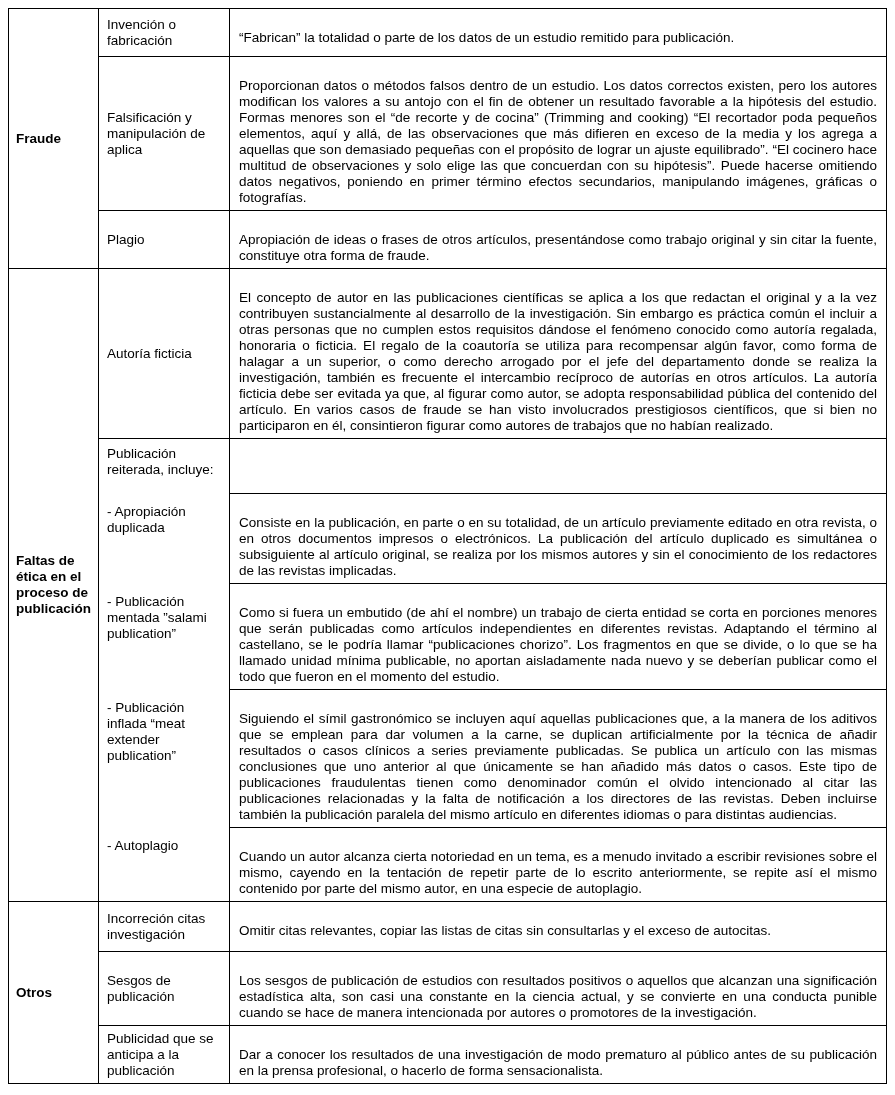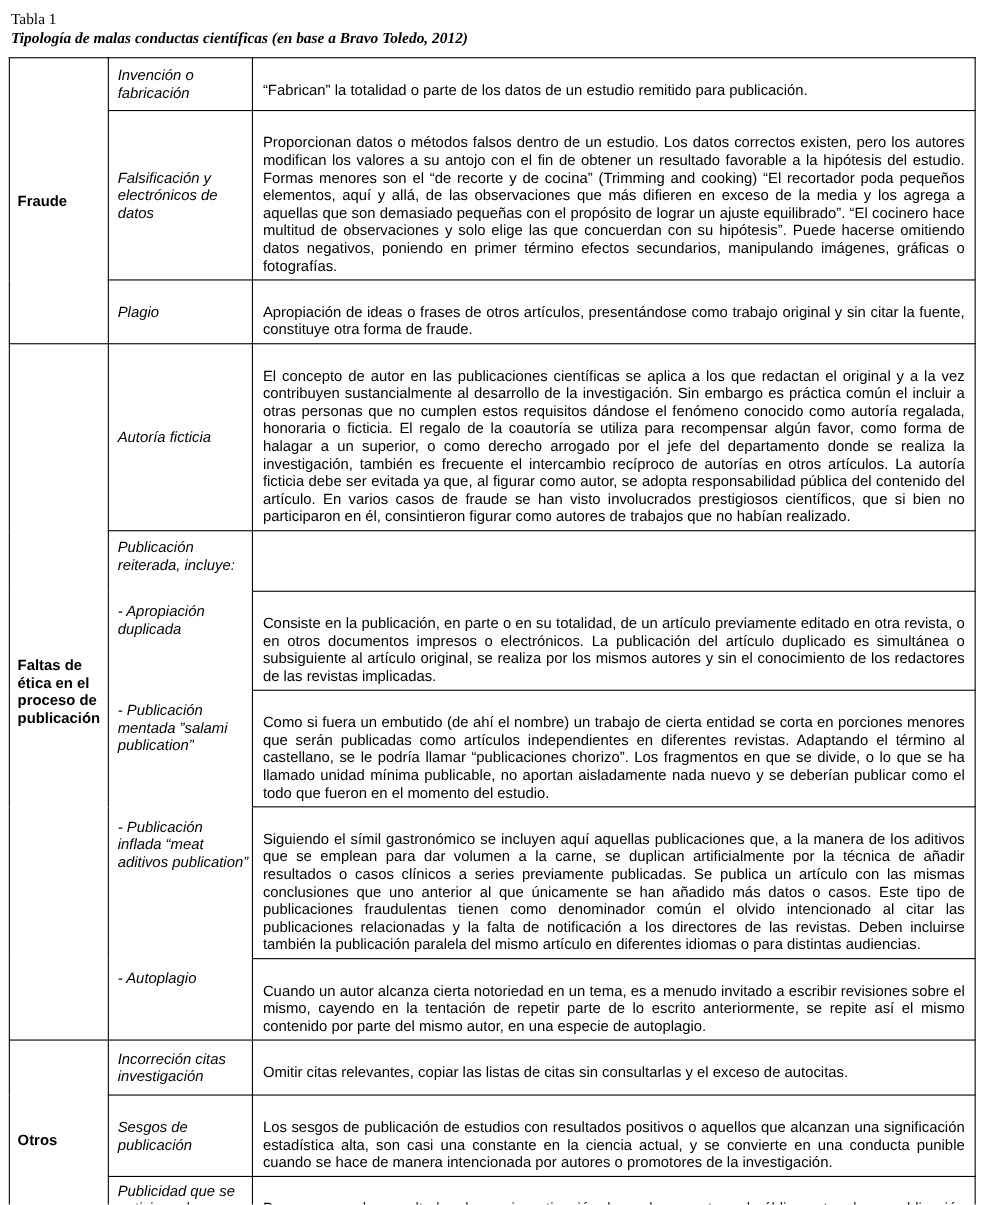--- a/index.html
+++ b/index.html
@@ -38,21 +38,20 @@
     padding: 4px 6px;
     overflow: hidden;
   }
   td.cat {
     font-weight: bold;
     vertical-align: middle;
     padding-left: 7px;
     padding-right: 4px;
   }
   td.sub {
-    font-style: italic;
     vertical-align: middle;
     padding-left: 8px;
     padding-right: 2px;
     margin-top: 39px;
   }
   td.sub.listhead {
     vertical-align: top;
     padding-top: 7px;
     border-bottom: none;
   }
@@ -76,40 +75,36 @@
   tr.rh-65 { height: 64px; }
   tr.rh-50 { height: 50px; }
   tr.rh-62 { height: 62px; }
   tr.rh-56 { height: 56px; }
 </style>
 </head>
 <body>
 
 <div class="page">
 
-  <div class="caption">
-    <div class="caption-title">Tabla 1</div>
-    <div class="caption-subtitle">Tipología de malas conductas científicas (en base a Bravo Toledo, 2012)</div>
-  </div>
 
   <table class="tbl">
     <colgroup>
       <col class="c1">
         <col class="c2">
         <col>
     </colgroup>
     <tbody>
 
       <tr class="rh-48">
         <td class="cat" rowspan="3">Fraude</td>
         <td class="sub">Invención o fabricación</td>
         <td class="desc">“Fabrican” la totalidad o parte de los datos de un estudio remitido para publicación.</td>
       </tr>
       <tr>
-        <td class="sub">Falsificación y electrónicos de datos</td>
+        <td class="sub">Falsificación y manipulación de aplica</td>
         <td class="desc">Proporcionan datos o métodos falsos dentro de un estudio. Los datos correctos existen, pero los autores modifican los valores a su antojo con el fin de obtener un resultado favorable a la hipótesis del estudio. Formas menores son el “de recorte y de cocina” (Trimming and cooking) “El recortador poda pequeños elementos, aquí y allá, de las observaciones que más difieren en exceso de la media y los agrega a aquellas que son demasiado pequeñas con el propósito de lograr un ajuste equilibrado”. “El cocinero hace multitud de observaciones y solo elige las que concuerdan con su hipótesis”. Puede hacerse omitiendo datos negativos, poniendo en primer término efectos secundarios, manipulando imágenes, gráficas o fotografías.</td>
       </tr>
       <tr class="rh-40">
         <td class="sub">Plagio</td>
         <td class="desc">Apropiación de ideas o frases de otros artículos, presentándose como trabajo original y sin citar la fuente, constituye otra forma de fraude.</td>
       </tr>
 
       <tr>
         <td class="cat" rowspan="6">Faltas de ética en el proceso de publicación</td>
         <td class="sub">Autoría ficticia</td>
@@ -121,21 +116,21 @@
       </tr>
       <tr class="rh-73">
         <td class="sub listitem">- Apropiación duplicada</td>
         <td class="desc">Consiste en la publicación, en parte o en su totalidad, de un artículo previamente editado en otra revista, o en otros documentos impresos o electrónicos. La publicación del artículo duplicado es simultánea o subsiguiente al artículo original, se realiza por los mismos autores y sin el conocimiento de los redactores de las revistas implicadas.</td>
       </tr>
       <tr class="rh-99">
         <td class="sub listitem">- Publicación mentada ”salami publication”</td>
         <td class="desc">Como si fuera un embutido (de ahí el nombre) un trabajo de cierta entidad se corta en porciones menores que serán publicadas como artículos independientes en diferentes revistas. Adaptando el término al castellano, se le podría llamar “publicaciones chorizo”. Los fragmentos en que se divide, o lo que se ha llamado unidad mínima publicable, no aportan aisladamente nada nuevo y se deberían publicar como el todo que fueron en el momento del estudio.</td>
       </tr>
       <tr>
-        <td class="sub listitem">- Publicación inflada “meat aditivos publication”</td>
+        <td class="sub listitem">- Publicación inflada “meat extender publication”</td>
         <td class="desc">Siguiendo el símil gastronómico se incluyen aquí aquellas publicaciones que, a la manera de los aditivos que se emplean para dar volumen a la carne, se duplican artificialmente por la técnica de añadir resultados o casos clínicos a series previamente publicadas. Se publica un artículo con las mismas conclusiones que uno anterior al que únicamente se han añadido más datos o casos. Este tipo de publicaciones fraudulentas tienen como denominador común el olvido intencionado al citar las publicaciones relacionadas y la falta de notificación a los directores de las revistas. Deben incluirse también la publicación paralela del mismo artículo en diferentes idiomas o para distintas audiencias.</td>
       </tr>
       <tr class="rh-65">
         <td class="sub listitem">- Autoplagio</td>
         <td class="desc">Cuando un autor alcanza cierta notoriedad en un tema, es a menudo invitado a escribir revisiones sobre el mismo, cayendo en la tentación de repetir parte de lo escrito anteriormente, se repite así el mismo contenido por parte del mismo autor, en una especie de autoplagio.</td>
       </tr>
 
       <tr class="rh-50">
         <td class="cat" rowspan="3">Otros</td>
         <td class="sub">Incorreción citas investigación</td>

